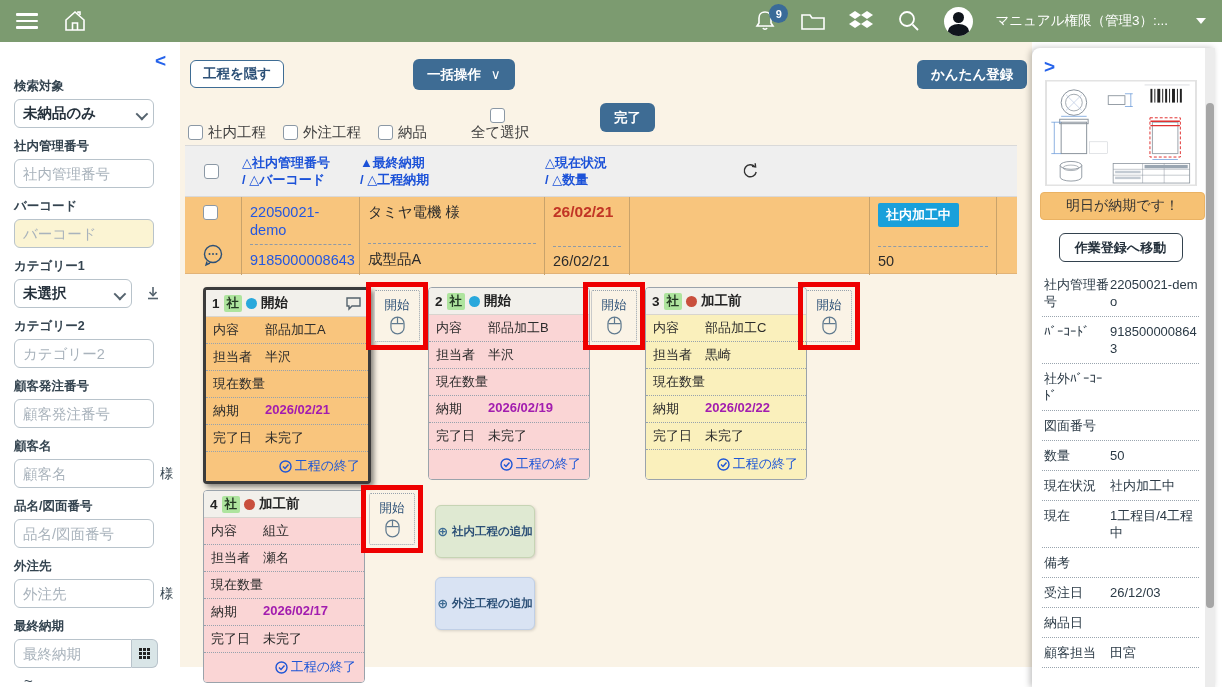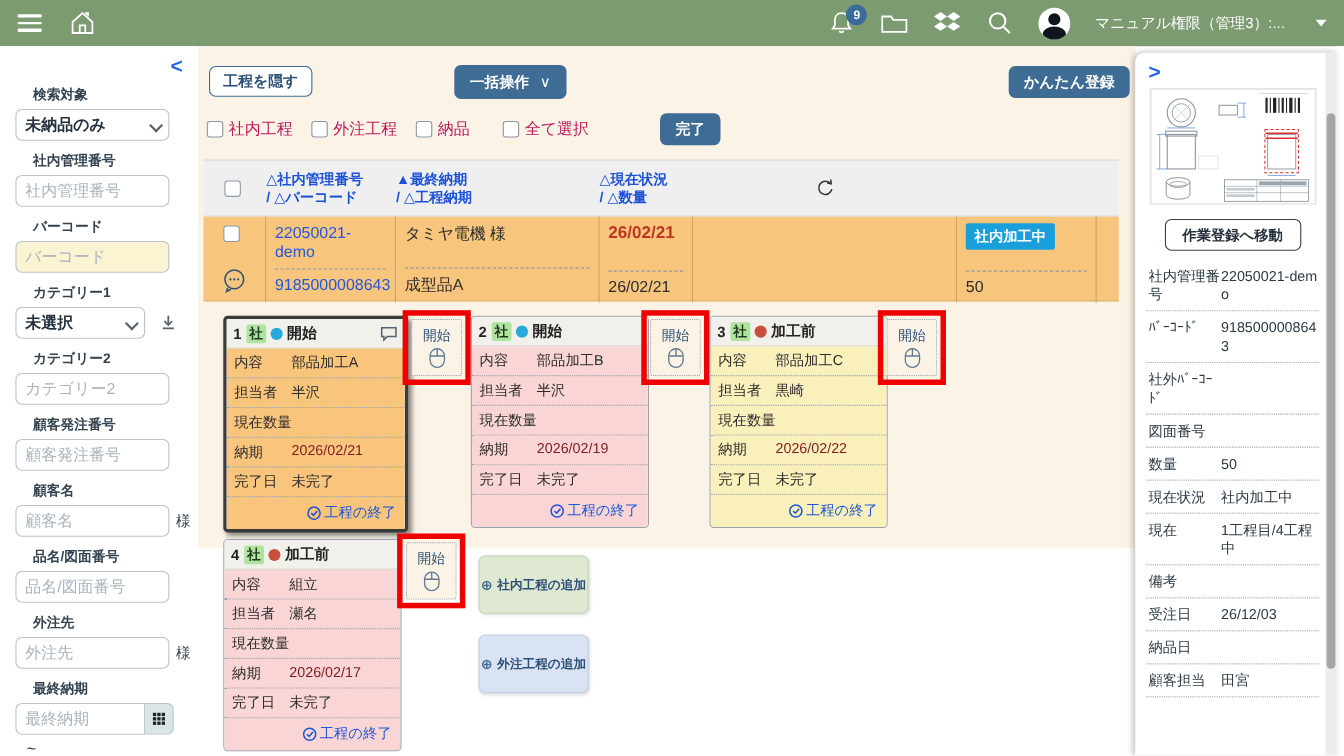--- a/index.html
+++ b/index.html
@@ -22,21 +22,21 @@
   .avatar { width:29px; height:29px; border-radius:50%; background:#fff; position:relative; overflow:hidden; }
   .avatar .head { position:absolute; left:9px; top:5px; width:11px; height:11px; border-radius:50%; background:#10151c; }
   .avatar .bodyp { position:absolute; left:4px; top:17px; width:21px; height:14px; border-radius:50% 50% 0 0; background:#10151c; }
   .account { font-size:13.5px; color:#fff; white-space:nowrap; }
   .caret-down { width:0; height:0; border-left:5px solid transparent; border-right:5px solid transparent;
                 border-top:6px solid #fff; margin-left:6px; }
 
   
   .lsb { position:absolute; left:0; top:42px; width:180px; height:645px; background:#fff; padding:8px 14px 0 14px; }
   .lsb-collapse { position:absolute; right:14px; top:8px; color:#2563eb; font-size:19px; font-weight:bold; cursor:pointer; }
-  .f-label { font-size:12.5px; color:#33434f; margin:10px 0 4px 16px; font-weight:bold; }
+  .f-label { font-size:12.5px; color:#33434f; margin:10px 0 4px 0; font-weight:bold; }
   .f-label:first-of-type { margin-top:28px; }
   .inp { width:140px; height:29px; border:1px solid #b8c3cb; border-radius:6px; padding:0 8px;
          font-size:14.5px; color:#33434f; background:#fff; font-family:inherit; }
   .inp::placeholder { color:#a9b3bc; }
   .inp.yellow { background:#FBF4D3; }
   .sel { width:140px; height:29px; border:1px solid #b8c3cb; border-radius:6px; background:#fff;
          font-size:14.5px; color:#25313c; display:flex; align-items:center; padding:0 8px; position:relative; cursor:pointer; font-weight:bold;}
   .sel:after { content:""; position:absolute; right:8px; top:11px; width:7px; height:7px;
                border-right:2px solid #55636e; border-bottom:2px solid #55636e; transform:rotate(45deg) translateY(-2px); }
   .sel.narrow { width:118px; }
@@ -45,26 +45,26 @@
   .dl-icon { color:#55636e; margin-left:8px; }
   .date-wrap { display:flex; }
   .date-wrap .inp { width:118px; border-radius:6px 0 0 6px; }
   .cal-btn { width:26px; height:29px; background:#d9e5e7; border:1px solid #b8c3cb; border-left:none;
              border-radius:0 6px 6px 0; display:flex; align-items:center; justify-content:center; cursor:pointer; }
   .grid-ico { display:grid; grid-template-columns:repeat(3,3px); grid-auto-rows:3px; gap:1px; }
   .grid-ico i { background:#222; }
   .tilde { font-size:15px; color:#33434f; margin:4px 0 2px 10px; }
 
   
-  .main { position:absolute; left:180px; top:42px; width:852px; height:456px; background:#FAF3E6; }
+  .main { position:absolute; left:180px; top:42px; width:852px; height:625px; background:#FAF3E6; }
   .btn-outline { position:absolute; height:28px; background:#fff; border:1.5px solid #3E6C94; border-radius:6px;
                  color:#2C5077; font-weight:bold; font-size:13.5px; padding:0 12px; cursor:pointer; font-family:inherit;}
   .btn-solid { position:absolute; height:29px; background:#3E6C94; border:none; border-radius:6px;
                color:#fff; font-weight:bold; font-size:13.5px; padding:0 14px; cursor:pointer; font-family:inherit;}
-  .chk-row { position:absolute; left:8px; top:66px; display:flex; align-items:flex-end; font-size:14.5px; color:#be185d;font-family:Liberation Mono, monospace; }
+  .chk-row { position:absolute; left:8px; top:66px; display:flex; align-items:flex-end; font-size:14.5px; color:#404040;font-family:Liberation Mono, monospace; }
   .chk { width:15px; height:15px; border:1.5px solid #8b98a5; border-radius:3px; background:#fff; margin-right:5px; cursor:pointer; }
   .chk-item { display:flex; align-items:center; margin-right:17px; }
 
   
   .otable { position:absolute; left:5px; top:103px; width:832px; }
   .thead { display:grid; grid-template-columns:57px 118px 185px 85px 240px 127px 20px;
            background:#EFEFEF; border-top:1px solid #d9d9d9; border-bottom:1px solid #d9d9d9; height:52px; }
   .th { color:#1C52D8; font-weight:bold; font-size:13px; line-height:17px; display:flex; flex-direction:column; justify-content:center; }
   .th.bottom { justify-content:flex-end; padding-bottom:8px; }
   .th-check { display:flex; align-items:center; justify-content:center; }
@@ -89,21 +89,21 @@
                 color:#222; font-weight:bold; border-bottom:1px solid #d8d5cf; }
   .type-badge { background:#AEE49E; color:#233823; padding:0 3px; border-radius:2px; font-size:12.5px; }
   .dot { width:11px; height:11px; border-radius:50%; display:inline-block; }
   .dot.blue { background:#29A8DC; } .dot.red { background:#C94F3D; }
   .bubble-ico { margin-left:auto; }
   .pcard-body .pcard-row { display:flex; padding:4px 7px; font-size:13px; color:#2b2b2b; border-bottom:1px dotted #97a2ad; }
   .pcard-row .plabel { width:52px; flex:none; }
   .pcard.orange .pcard-body { background:#F9C57D; }
   .pcard.pink .pcard-body { background:#FAD5D5; }
   .pcard.yellow .pcard-body { background:#FAF0BC; }
-  .pcard-row .pdue { color:#7f1d1d; font-weight:normal; }
+  .pcard-row .pdue { color:#a21caf; font-weight:bold; }
   .pcard-foot { text-align:right; padding:5px 8px 6px 8px; font-size:13px; color:#1E56D6; cursor:pointer;
                 display:flex; justify-content:flex-end; align-items:center; gap:3px; }
 
   .start-annot { position:absolute; border:5px solid #EE0000; padding:3px; background:transparent; }
   .start-btn { width:46px; height:52px; border:1.5px dotted #97a2ad; background:#FAF3E6; border-radius:2px;
                display:flex; flex-direction:column; align-items:center; justify-content:center; gap:2px; cursor:pointer; }
   .start-btn span { font-size:12.5px; color:#2C5077; }
 
   .add-btn { position:absolute; width:100px; height:53px; border-radius:6px; border:1px solid #cfd9c4;
              display:flex; align-items:center; justify-content:center; gap:4px; font-size:11.5px; font-weight:bold;
@@ -268,21 +268,21 @@
         <span>社内工程</span>
         </span>
       <span class="chk-item">
           <span class="chk"></span>
         <span>外注工程</span>
         </span>
       <span class="chk-item">
           <span class="chk"></span>
         <span>納品</span>
         </span>
-      <span class="chk-item" style="margin-left:13px;">
+      <span class="chk-item" style="margin-left:27px;flex-direction:column;">
           <span class="chk"></span>
         <span>全て選択</span>
         </span>
     </div>
     <button class="btn-solid" style="left:420px;top:61px;">完了</button>
 
     <div class="otable">
       <div class="thead">
         <div class="th th-check">
             <span class="chk"></span>
@@ -604,20 +604,21 @@
       <line x1="68" y1="90" x2="146" y2="90" stroke="#8a939c" stroke-width="0.5"></line>
       <line x1="68" y1="96" x2="146" y2="96" stroke="#8a939c" stroke-width="0.5"></line>
       <line x1="98" y1="84" x2="98" y2="104" stroke="#8a939c" stroke-width="0.5"></line>
       <line x1="120" y1="84" x2="120" y2="104" stroke="#8a939c" stroke-width="0.5"></line>
       <rect x="100" y="85.5" width="44" height="3.5" fill="#9aa6b2"></rect>
       <rect x="70" y="91.5" width="26" height="2.5" fill="#c3cbd3"></rect>
       <rect x="70" y="97.5" width="26" height="2.5" fill="#c3cbd3"></rect>
       <rect x="44" y="62" width="18" height="12" fill="none" stroke="#c4c9ce" stroke-width="0.5"></rect>
     </svg>
 
+    <div class="due-banner">明日が納期です！</div>
 
     <button class="goto-btn">作業登録へ移動</button>
 
     <div class="details">
       <div class="drow">
           <span class="dlabel">社内管理番号</span>
           <span class="dval">22050021-demo</span>
         </div>
       <div class="drow">
           <span class="dlabel">ﾊﾞｰｺｰﾄﾞ</span>

